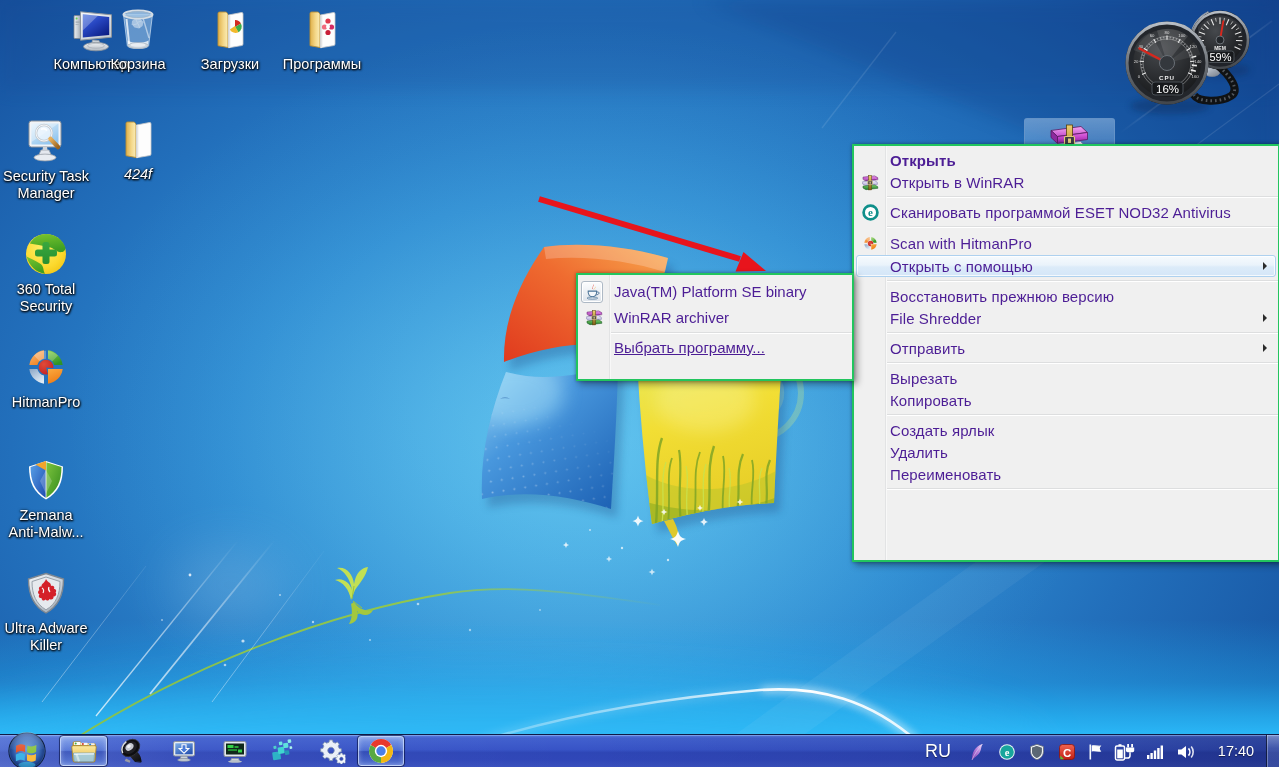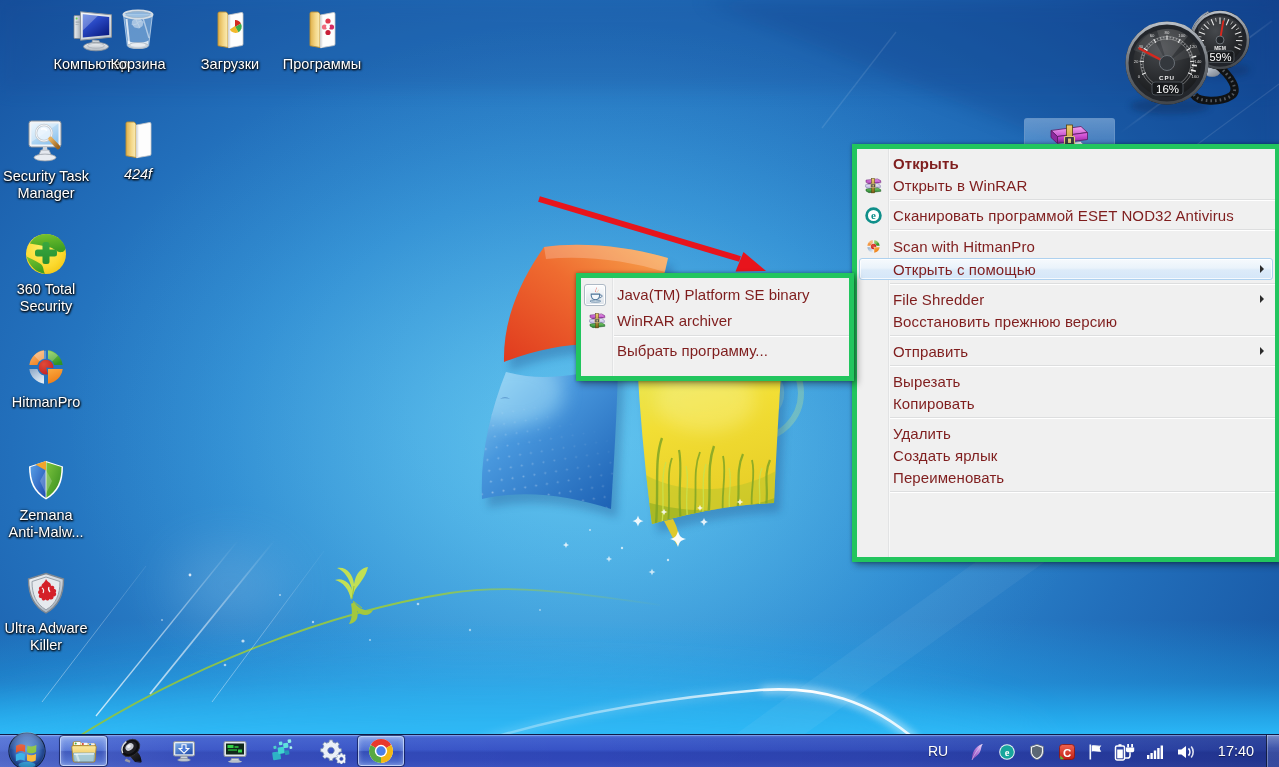--- a/index.html
+++ b/index.html
@@ -22,28 +22,28 @@
     overflow:hidden; z-index:3; }
   #selected-file svg { position:absolute; left:23px; top:1px; }
 
   
   #gadget { position:absolute; left:1112px; top:6px; z-index:2; }
 
   
   #red-arrow { position:absolute; left:0; top:0; z-index:4; pointer-events:none; }
 
   
-  .menu { position:absolute; background:#f0f0f0; border:5px solid #22c55e;
-    box-shadow:3px 3px 7px rgba(0,0,0,.4), 0 0 3px rgba(0,0,0,.3); font-size:15px; color:#7f1d1d; }
+  .menu { position:absolute; background:#f0f0f0; border:2px solid #22c55e;
+    box-shadow:3px 3px 7px rgba(0,0,0,.4), 0 0 3px rgba(0,0,0,.3); font-size:15px; color:#4c1d95; }
   .menu .inner { position:relative; padding:3px 0 3px 0; height:100%; }
   .menu .gutterline { position:absolute; left:31px; top:0; bottom:0; width:1px;
     background:#e2e3e4; box-shadow:1px 0 0 #f8f8f8; z-index:0; }
   .mi { position:relative; height:22px; display:flex; align-items:center;
     padding-left:36px; z-index:1; }
-  .mi.h27 { height:27px; } .mi.h24 { height:24px; } .mi.h20 { height:20px; }
+  .mi.h27 { height:27px; } .mi.h24 { height:24px; } .mi.h20 { height:20px;text-decoration:underline; }
   .mi .ml { position:relative; z-index:2; white-space:nowrap; }
   .mi.bold .ml { font-weight:bold; }
   .mi .mic { position:absolute; left:7px; top:50%; transform:translateY(-50%);
     width:18px; height:18px; display:flex; align-items:center; justify-content:center; z-index:2; }
   .mi .mic svg { width:17px; height:17px; flex:none; }
   .mi .mic.framed svg { width:17px; height:17px; }
   .mi .mic.framed { left:3px; width:22px; height:22px;
     background:linear-gradient(180deg,#fcfdfe,#dde3ea);
     border:1px solid #aeb9c5; border-radius:3px; box-shadow:inset 0 0 0 1px #fff; }
   .mi .arr { position:absolute; right:11px; top:50%; margin-top:-4px; width:0; height:0;
@@ -73,21 +73,21 @@
   .tbtn { position:absolute; top:1px; height:30px; border-radius:3px;
     border:1px solid rgba(215,230,255,.75); outline:1px solid rgba(5,15,60,.55); outline-offset:0px;
     background:linear-gradient(180deg, rgba(185,215,255,.5) 0%, rgba(120,160,235,.32) 48%,
       rgba(55,85,180,.28) 52%, rgba(130,175,245,.38) 100%);
     box-shadow:inset 0 0 5px rgba(255,255,255,.35), 0 0 2px rgba(0,0,20,.4); }
   .tbtn svg, .ticon svg { position:absolute; left:50%; top:50%; transform:translate(-50%,-50%); }
   .ticon { position:absolute; top:1px; width:34px; height:30px; }
   .tray-icon { position:absolute; top:0; width:20px; height:33px; }
   .tray-icon svg { position:absolute; left:50%; top:50%; transform:translate(-50%,-50%); }
   #tray-lang { position:absolute; left:925px; top:0; width:26px; height:33px; color:#fff;
-    font-size:14px; line-height:33px; text-align:center; text-shadow:0 1px 1px rgba(0,0,0,.5); }
+    font-size:18px; line-height:33px; text-align:center; text-shadow:0 1px 1px rgba(0,0,0,.5); }
   #tray-clock { position:absolute; left:1209px; top:0; width:54px; height:20px; color:#fff;
     font-size:14.5px; line-height:33px; text-align:center; text-shadow:0 1px 1px rgba(0,0,0,.5); }
   #show-desktop { position:absolute; right:0; top:0; width:13px; height:33px;
     border-left:1px solid rgba(10,20,50,.85);
     background:linear-gradient(180deg, rgba(210,228,255,.42), rgba(155,180,235,.22) 40%, rgba(125,155,225,.18));
     box-shadow:inset 1px 0 0 rgba(255,255,255,.3); }
 </style>
 </head>
 <body>
 
@@ -846,44 +846,44 @@
 </svg>
             </span>
             <span class="ml">Scan with HitmanPro</span>
           </div>
           <div class="mi hl">
             <span class="ml">Открыть с помощью</span>
             <span class="arr"></span>
           </div>
           <div class="msep"></div>
           <div class="mi">
+            <span class="ml">Восстановить прежнюю версию</span>
+          </div>
+          <div class="mi">
             <span class="ml">File Shredder</span>
             <span class="arr"></span>
-          </div>
-          <div class="mi">
-            <span class="ml">Восстановить прежнюю версию</span>
           </div>
           <div class="msep"></div>
           <div class="mi">
             <span class="ml">Отправить</span>
             <span class="arr"></span>
           </div>
           <div class="msep"></div>
           <div class="mi">
             <span class="ml">Вырезать</span>
           </div>
           <div class="mi">
             <span class="ml">Копировать</span>
           </div>
           <div class="msep"></div>
           <div class="mi">
+            <span class="ml">Создать ярлык</span>
+          </div>
+          <div class="mi">
             <span class="ml">Удалить</span>
-          </div>
-          <div class="mi">
-            <span class="ml">Создать ярлык</span>
           </div>
           <div class="mi">
             <span class="ml">Переименовать</span>
           </div>
           <div class="msep"></div>
         </div>
       </div>
   </div>
 
   <div id="taskbar">

